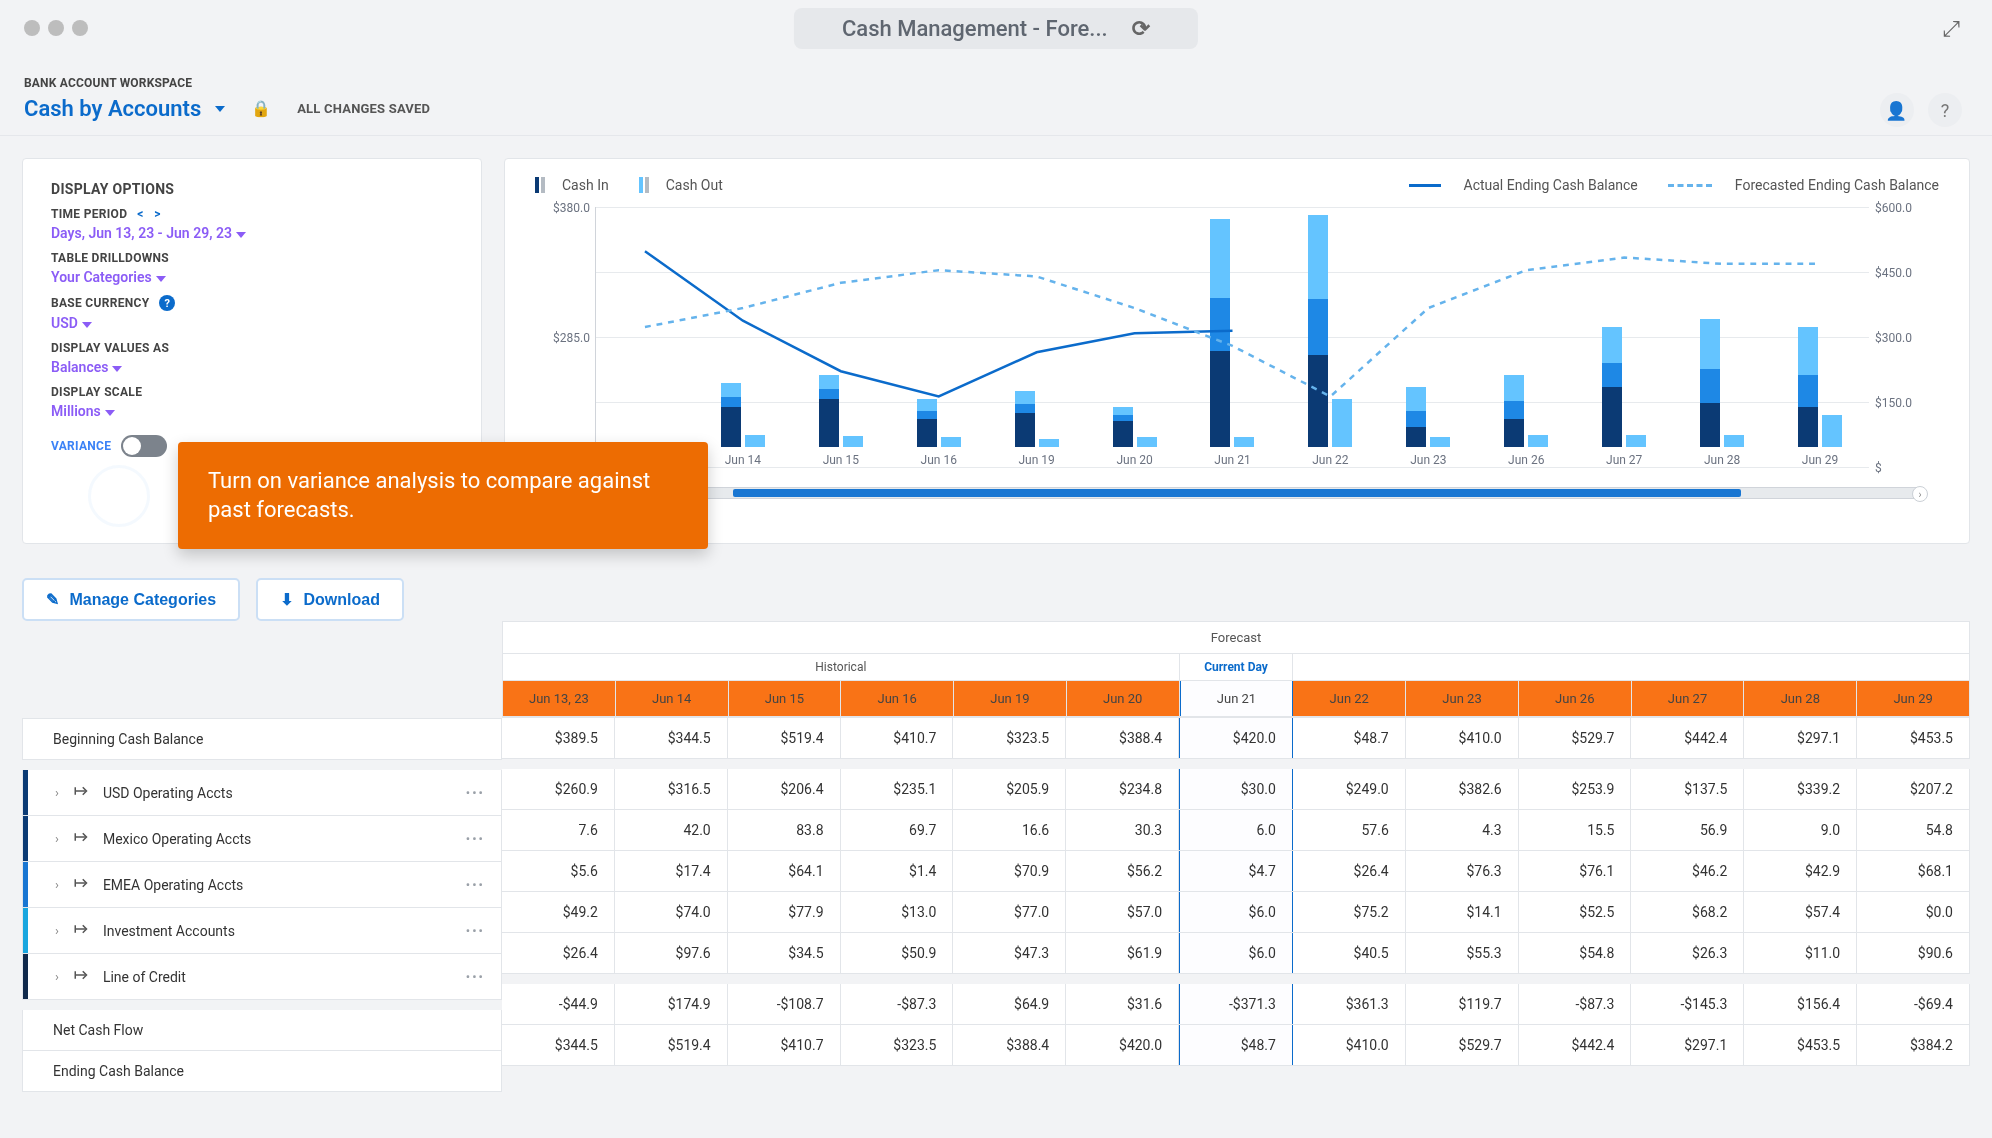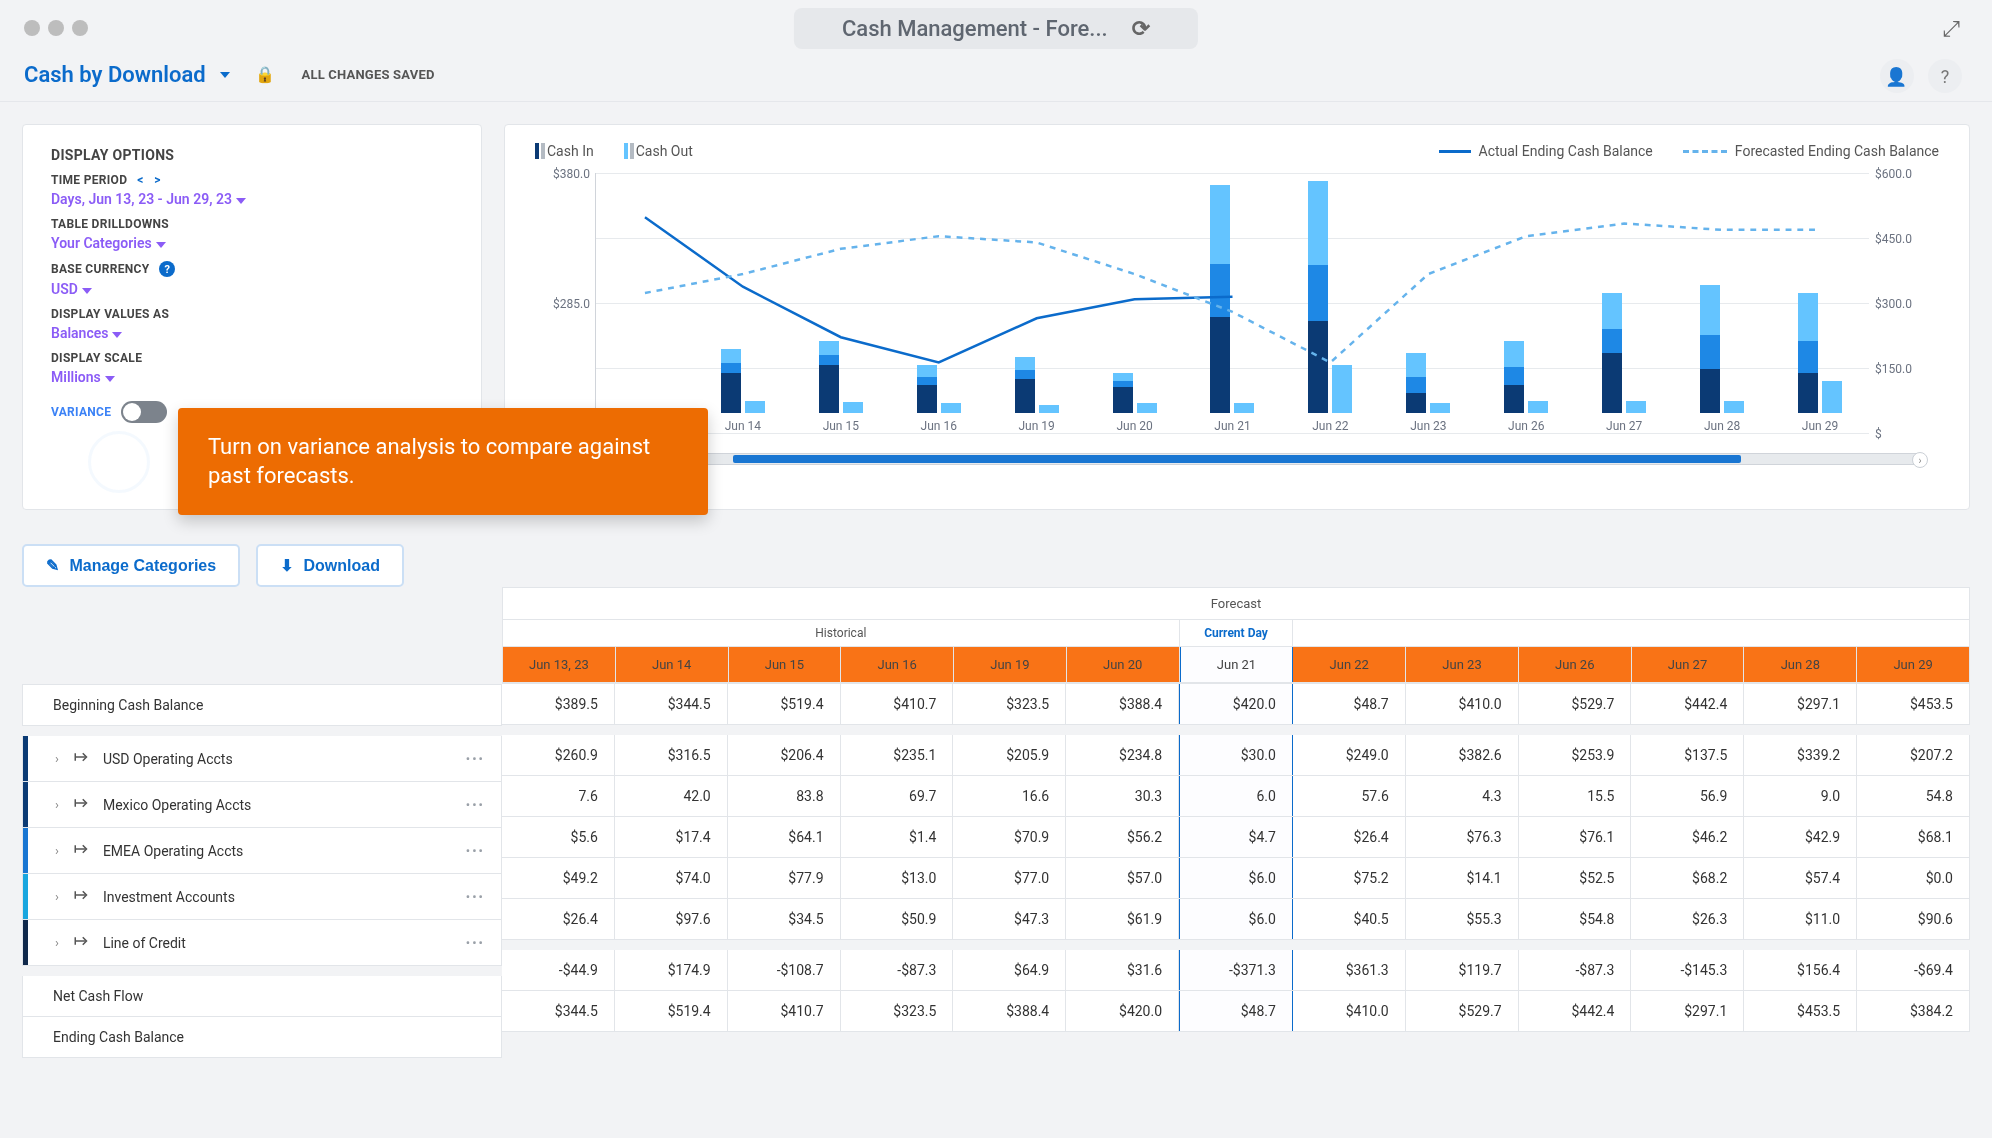--- a/index.html
+++ b/index.html
@@ -129,21 +129,21 @@
     }
 
     
     .chart-panel {
       flex:1; background:#fff; border:1px solid #e2e5e9; border-radius:4px;
       padding:18px 30px 12px 30px; position:relative;
       min-height:386px;
     }
     .legend-row { display:flex; align-items:center; gap:30px; font-size:14px; color:#555; }
     .legend-row .spacer { flex:1; }
-    .leg-box { display:flex; align-items:center; gap:8px;justify-content:flex-end; }
+    .leg-box { display:flex; align-items:center; gap:23px;justify-content:flex-end; }
     .box-gray {
       width:4px; height:16px; background:#0b3a74;
       box-shadow:6px 0 0 #b4bbc3;
     }
     .box-out {
       width:4px; height:16px; background:#64c4ff;
       box-shadow:6px 0 0 #b4bbc3;
     }
     .line-solid { width:32px; height:0; border-top:3px solid #0b6bcb; }
     .line-dashed { width:44px; height:0; border-top:3px dashed #65b3ec; }
@@ -282,23 +282,24 @@
     <span></span>
   </div>
   <div class="title-pill">
     <span>Cash Management - Fore...</span>
     <span class="refresh-icon">⟳</span>
   </div>
   <span class="fullscreen-icon">⤢</span>
 </div>
 
 <div class="header">
+  <div class="ws-label">BANK ACCOUNT WORKSPACE</div>
   <div class="ws-row">
     <div class="ws-name caret-down">
-      <span>Cash by Download</span>
+      <span>Cash by Accounts</span>
     </div>
     <span class="lock-icon">🔒</span>
     <span class="saved-msg">ALL CHANGES SAVED</span>
   </div>
   <div class="header-icons">
     <div class="circle-icon">👤</div>
     <div class="circle-icon">?</div>
   </div>
 </div>
 

